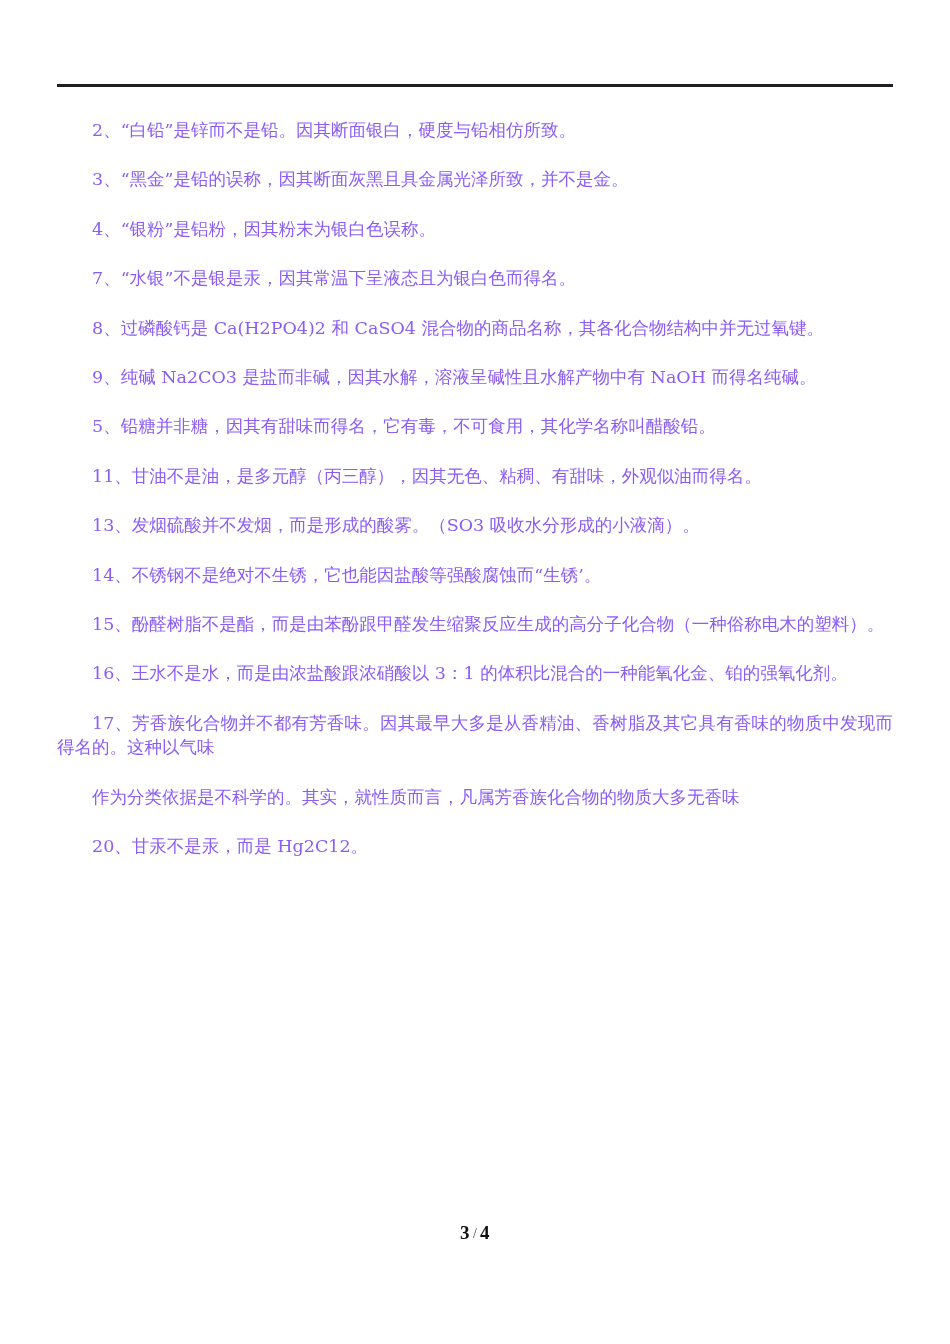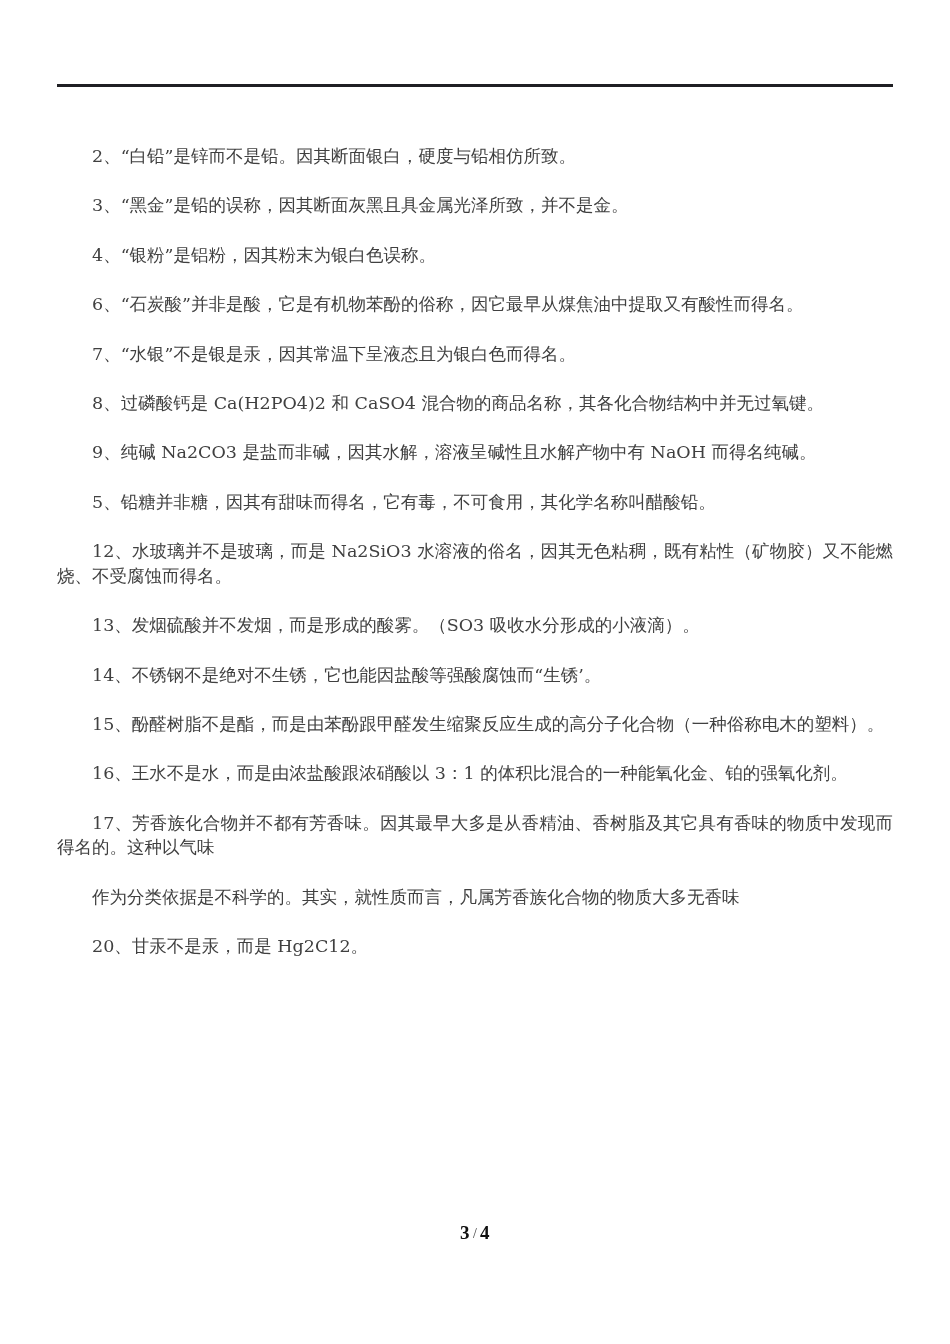--- a/index.html
+++ b/index.html
@@ -21,22 +21,21 @@
     top: 84px;
     width: 836px;
     height: 3px;
     background: #1f1f23;
   }
   .doc-body {
     position: absolute;
     left: 57px;
     top: 118px;
     width: 836px;
-    color: #404040;
-    margin-top: 26px;
+    color: #8b5cf6;
   }
   .para {
     margin: 0 0 24.7px 0;
     font-size: 17.5px;
     line-height: 24.7px;
     text-indent: 2em;
     text-align: justify;
     word-break: break-word;
   }
   .page-footer {
@@ -66,26 +65,25 @@
 
 <div class="page">
 
   <div class="top-rule"></div>
 
   <div class="doc-body">
 
   <p class="para">2、“白铅”是锌而不是铅。因其断面银白，硬度与铅相仿所致。</p>
       <p class="para">3、“黑金”是铅的误称，因其断面灰黑且具金属光泽所致，并不是金。</p>
       <p class="para">4、“银粉”是铝粉，因其粉末为银白色误称。</p>
-      <p class="para">6、“石炭酸”并非是酸，它是有机物苯酚的俗称，因它最早从煤焦油中提取又有酸性而得名。</p>
       <p class="para">7、“水银”不是银是汞，因其常温下呈液态且为银白色而得名。</p>
       <p class="para">8、过磷酸钙是 Ca(H2PO4)2 和 CaSO4 混合物的商品名称，其各化合物结构中并无过氧键。</p>
       <p class="para">9、纯碱 Na2CO3 是盐而非碱，因其水解，溶液呈碱性且水解产物中有 NaOH 而得名纯碱。</p>
       <p class="para">5、铅糖并非糖，因其有甜味而得名，它有毒，不可食用，其化学名称叫醋酸铅。</p>
-      <p class="para">12、水玻璃并不是玻璃，而是 Na2SiO3 水溶液的俗名，因其无色粘稠，既有粘性（矿物胶）又不能燃烧、不受腐蚀而得名。</p>
+      <p class="para">11、甘油不是油，是多元醇（丙三醇），因其无色、粘稠、有甜味，外观似油而得名。</p>
       <p class="para">13、发烟硫酸并不发烟，而是形成的酸雾。（SO3 吸收水分形成的小液滴）。</p>
       <p class="para">14、不锈钢不是绝对不生锈，它也能因盐酸等强酸腐蚀而“生锈’。</p>
       <p class="para">15、酚醛树脂不是酯，而是由苯酚跟甲醛发生缩聚反应生成的高分子化合物（一种俗称电木的塑料）。</p>
       <p class="para">16、王水不是水，而是由浓盐酸跟浓硝酸以 3：1 的体积比混合的一种能氧化金、铂的强氧化剂。</p>
       <p class="para">17、芳香族化合物并不都有芳香味。因其最早大多是从香精油、香树脂及其它具有香味的物质中发现而得名的。这种以气味</p>
       <p class="para">作为分类依据是不科学的。其实，就性质而言，凡属芳香族化合物的物质大多无香味</p>
       <p class="para">20、甘汞不是汞，而是 Hg2C12。</p>
     </div>
 
   <div class="page-footer">

